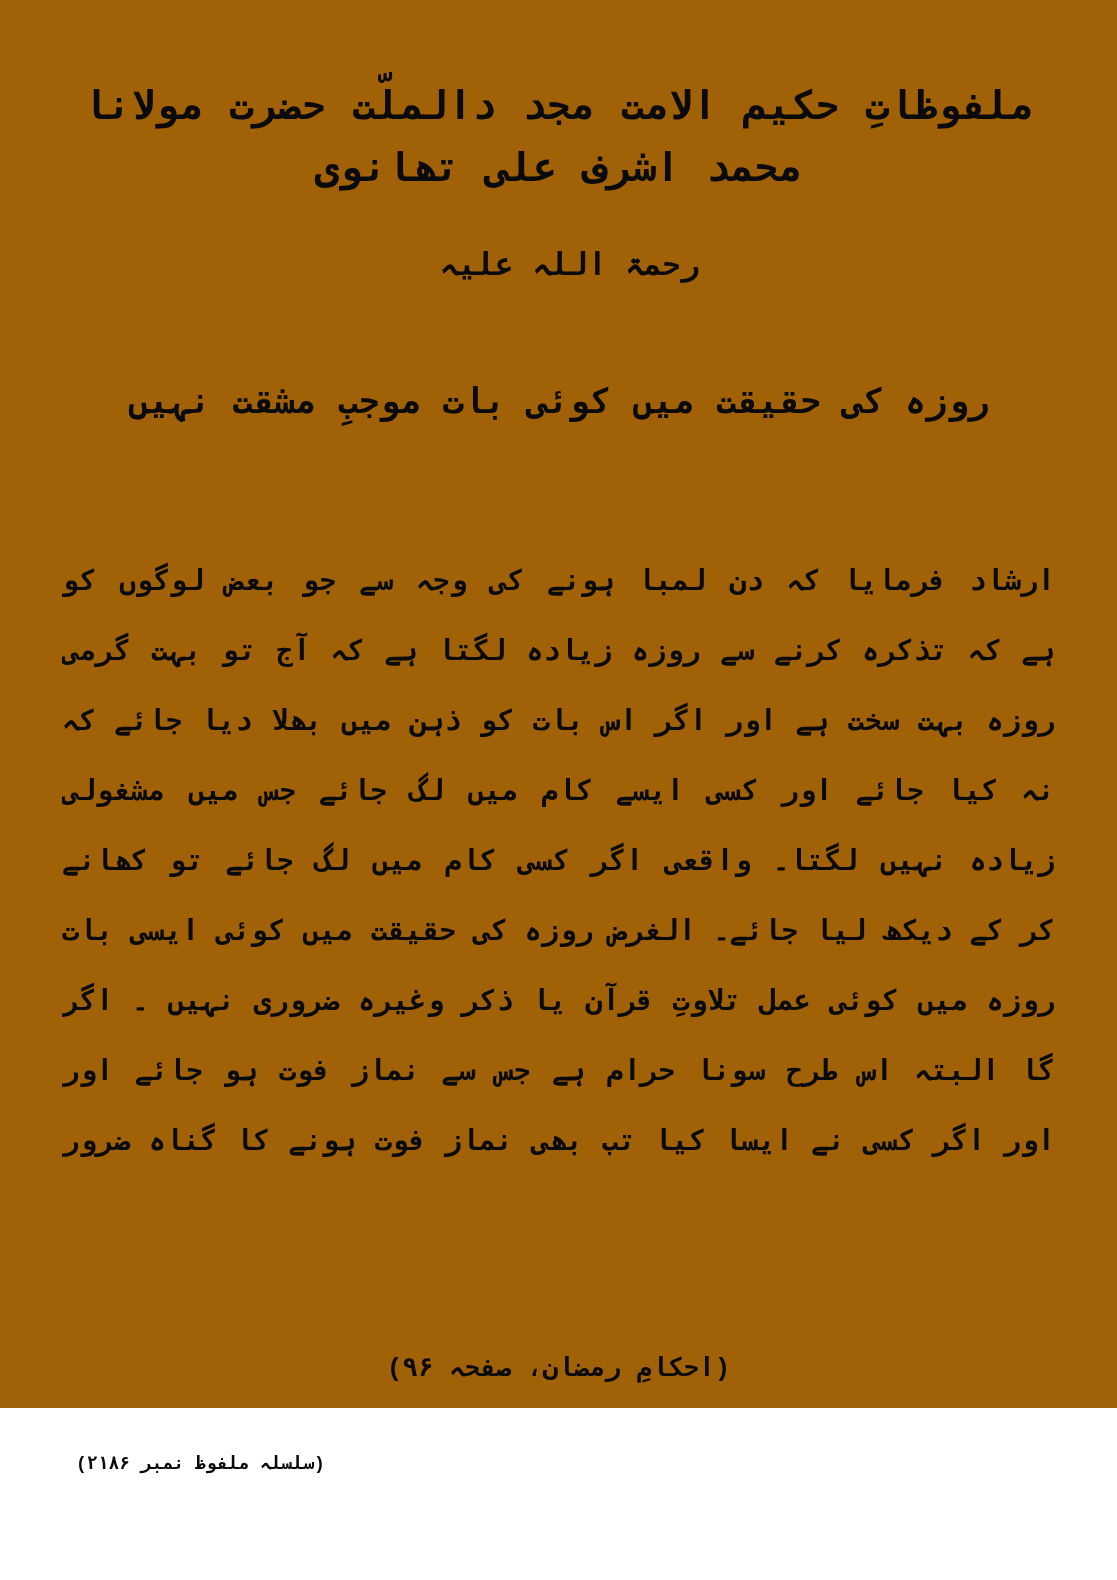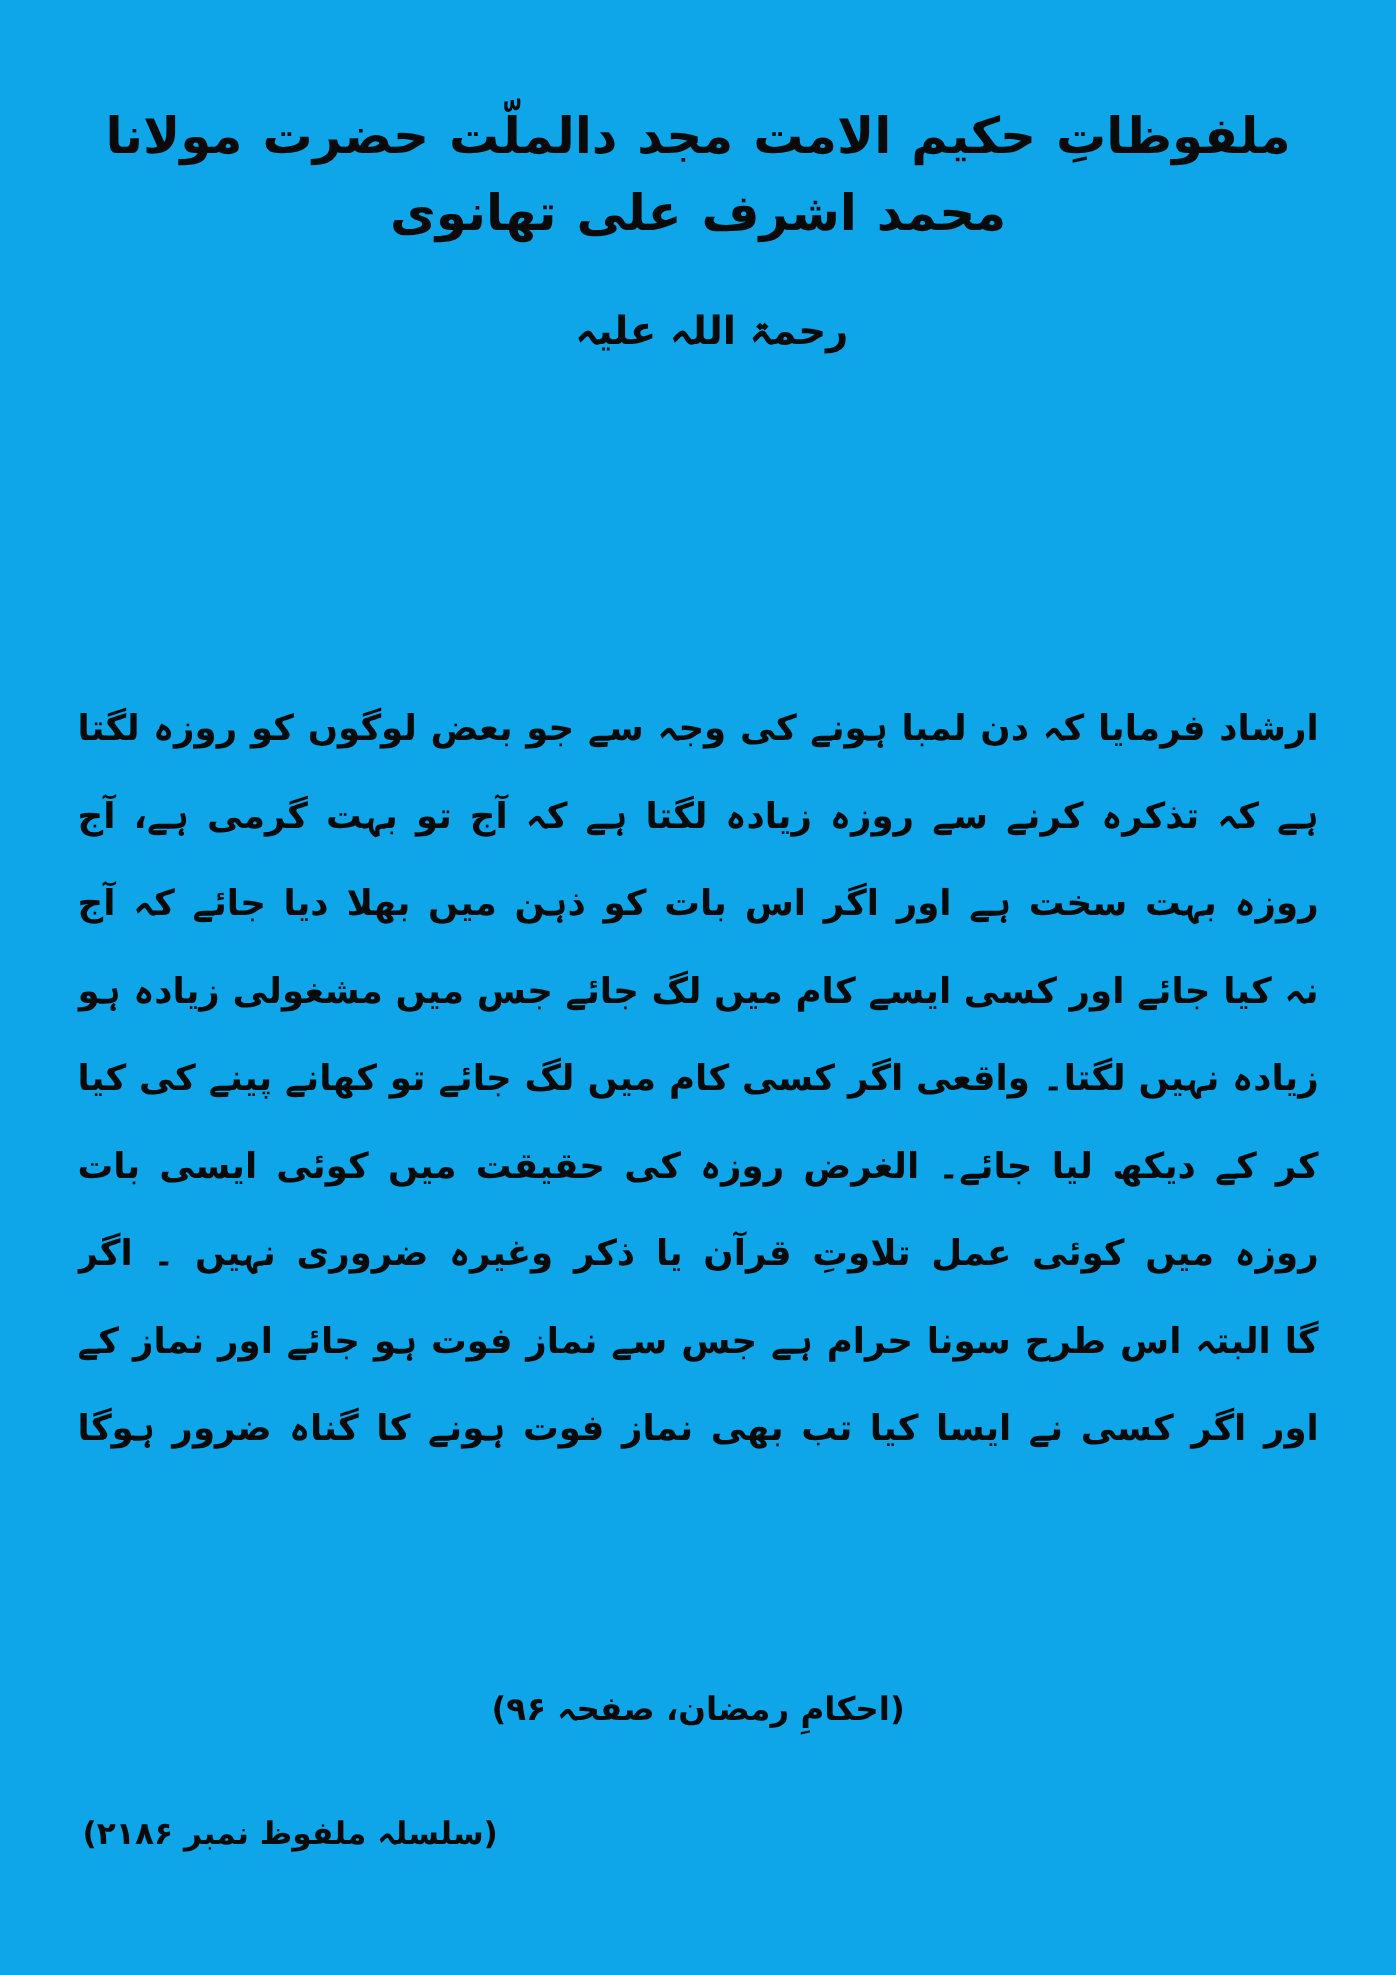--- a/index.html
+++ b/index.html
@@ -13,24 +13,25 @@
     height: 1580px;
     position: relative;
     overflow: hidden;
     font-family: "DejaVu Sans", "Liberation Sans", sans-serif;
     color: #0a0a0a;
     direction: rtl;
   }
 
   .page {
     width: 1117px;
-    height: 1580px;
+    height: 1408px;
     position: relative;
-    background: #0ea5e9;
+    background: #a16207;
     box-sizing: border-box;
+    font-family: Liberation Mono, monospace;
   }
 
   
   .header-block {
     position: absolute;
     top: 78px;
     right: 0;
     left: 0;
     text-align: center;
   }
@@ -119,38 +120,39 @@
     font-weight: 700;
     color: #0a0a0a;
     direction: rtl;
   }
 
   
   .footer-serial {
     position: absolute;
     top: 1452px;
     right: auto;
-    left: 66px;
+    left: 76px;
     text-align: center;
-    font-size: 25px;
+    font-size: 18px;
     font-weight: 700;
     color: #0a0a0a;
     direction: rtl;
   }
 </style>
 </head>
 <body>
 
 <div class="page">
 
   <div class="header-block">
     <h1 class="doc-title">ملفوظاتِ حکیم الامت مجد دالملّت حضرت مولانا محمد اشرف علی تھانوی</h1>
     <div class="doc-subtitle">رحمۃ اللہ علیہ</div>
   </div>
 
+  <div class="section-heading">روزہ کی حقیقت میں کوئی بات موجبِ مشقت نہیں</div>
 
   <div class="body-block">
     <div class="body-line stretch">ارشاد فرمایا کہ دن لمبا ہونے کی وجہ سے جو بعض لوگوں کو روزہ لگتا ہے تو اس کے بارے میں تجربہ یہ</div>
     <div class="body-line stretch">ہے کہ تذکرہ کرنے سے روزہ زیادہ لگتا ہے کہ آج تو بہت گرمی ہے، آج پیاس زیادہ لگ رہی ہے، آج کا</div>
     <div class="body-line stretch">روزہ بہت سخت ہے اور اگر اس بات کو ذہن میں بھلا دیا جائے کہ آج ہمارا روزہ ہے اور اس کا تذکرہ بھی</div>
     <div class="body-line stretch">نہ کیا جائے اور کسی ایسے کام میں لگ جائے جس میں مشغولی زیادہ ہو تو پھر دن بڑا ہونے کے باوجود روزہ</div>
     <div class="body-line stretch">زیادہ نہیں لگتا۔ واقعی اگر کسی کام میں لگ جائے تو کھانے پینے کی کیا بھوک کی بھی خبر نہیں ہوتی ، تجربہ</div>
     <div class="body-line stretch">کر کے دیکھ لیا جائے۔ الغرض روزہ کی حقیقت میں کوئی ایسی بات داخل نہیں جو موجبِ مشقت ہو کیونکہ</div>
     <div class="body-line stretch">روزہ میں کوئی عمل تلاوتِ قرآن یا ذکر وغیرہ ضروری نہیں ۔ اگر کوئی دن بھر سوتا رہے تو بھی روزہ ہو جائے</div>
     <div class="body-line stretch">گا البتہ اس طرح سونا حرام ہے جس سے نماز فوت ہو جائے اور نماز کے وقت بیدار ہونے کی امید نہ ہو۔</div>

